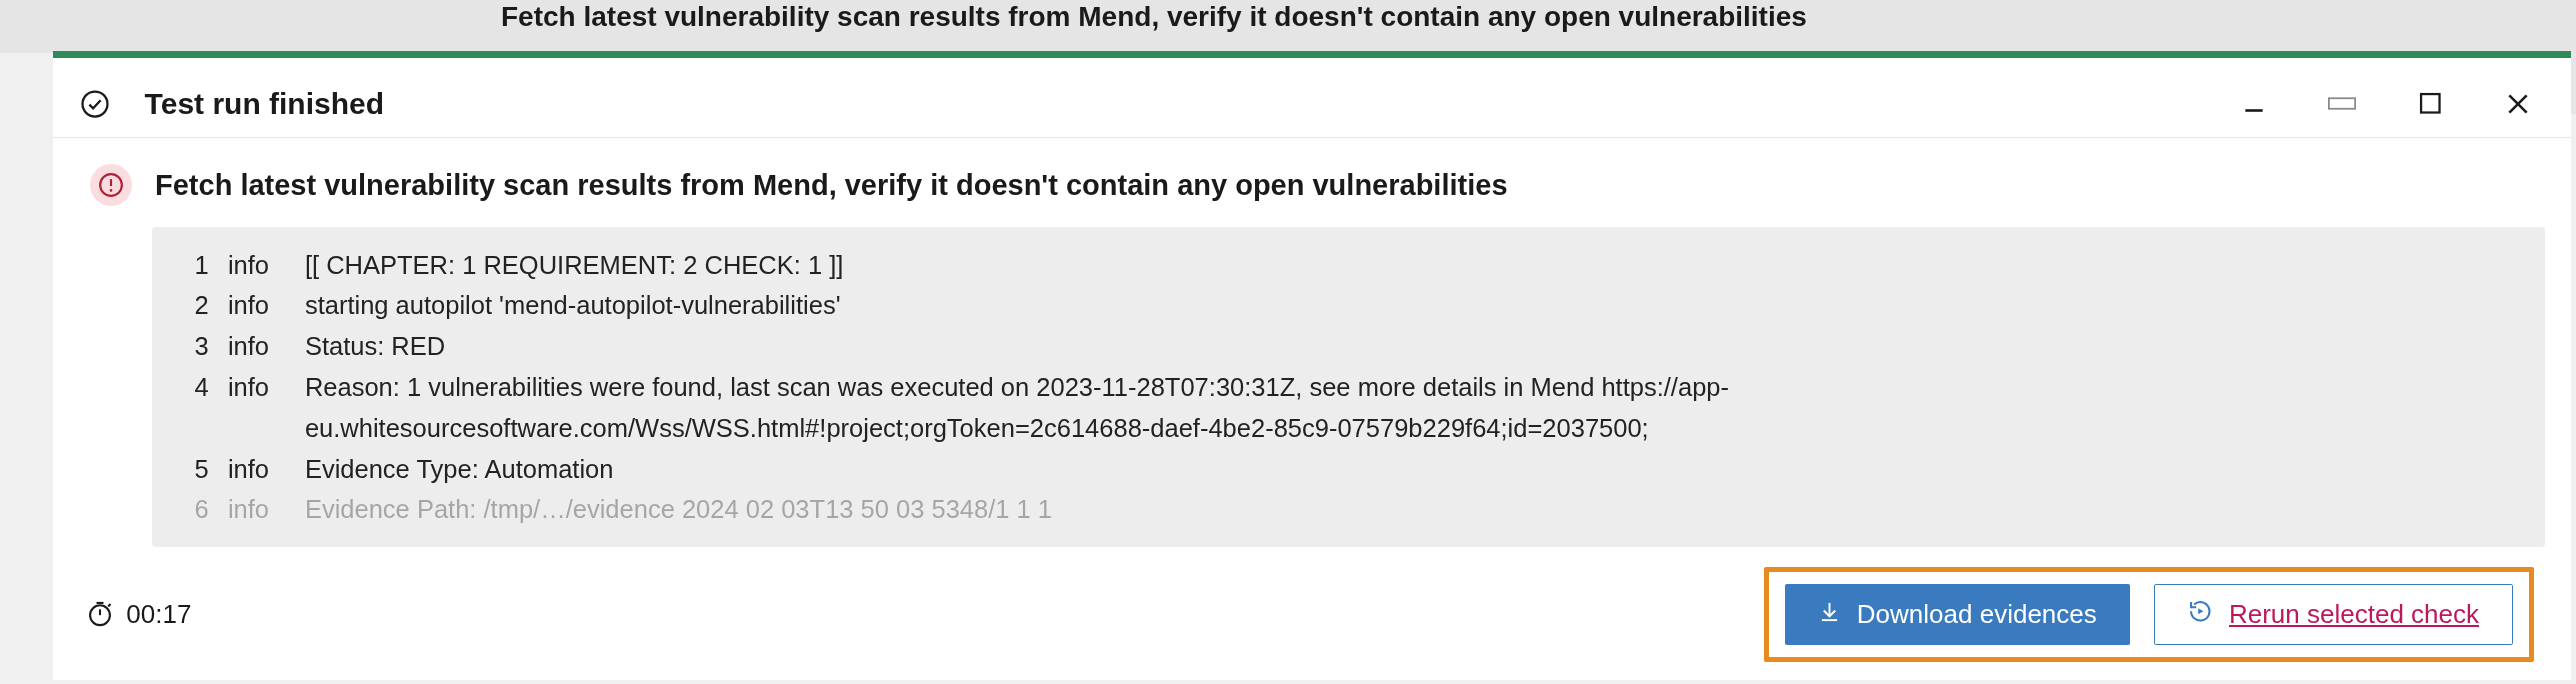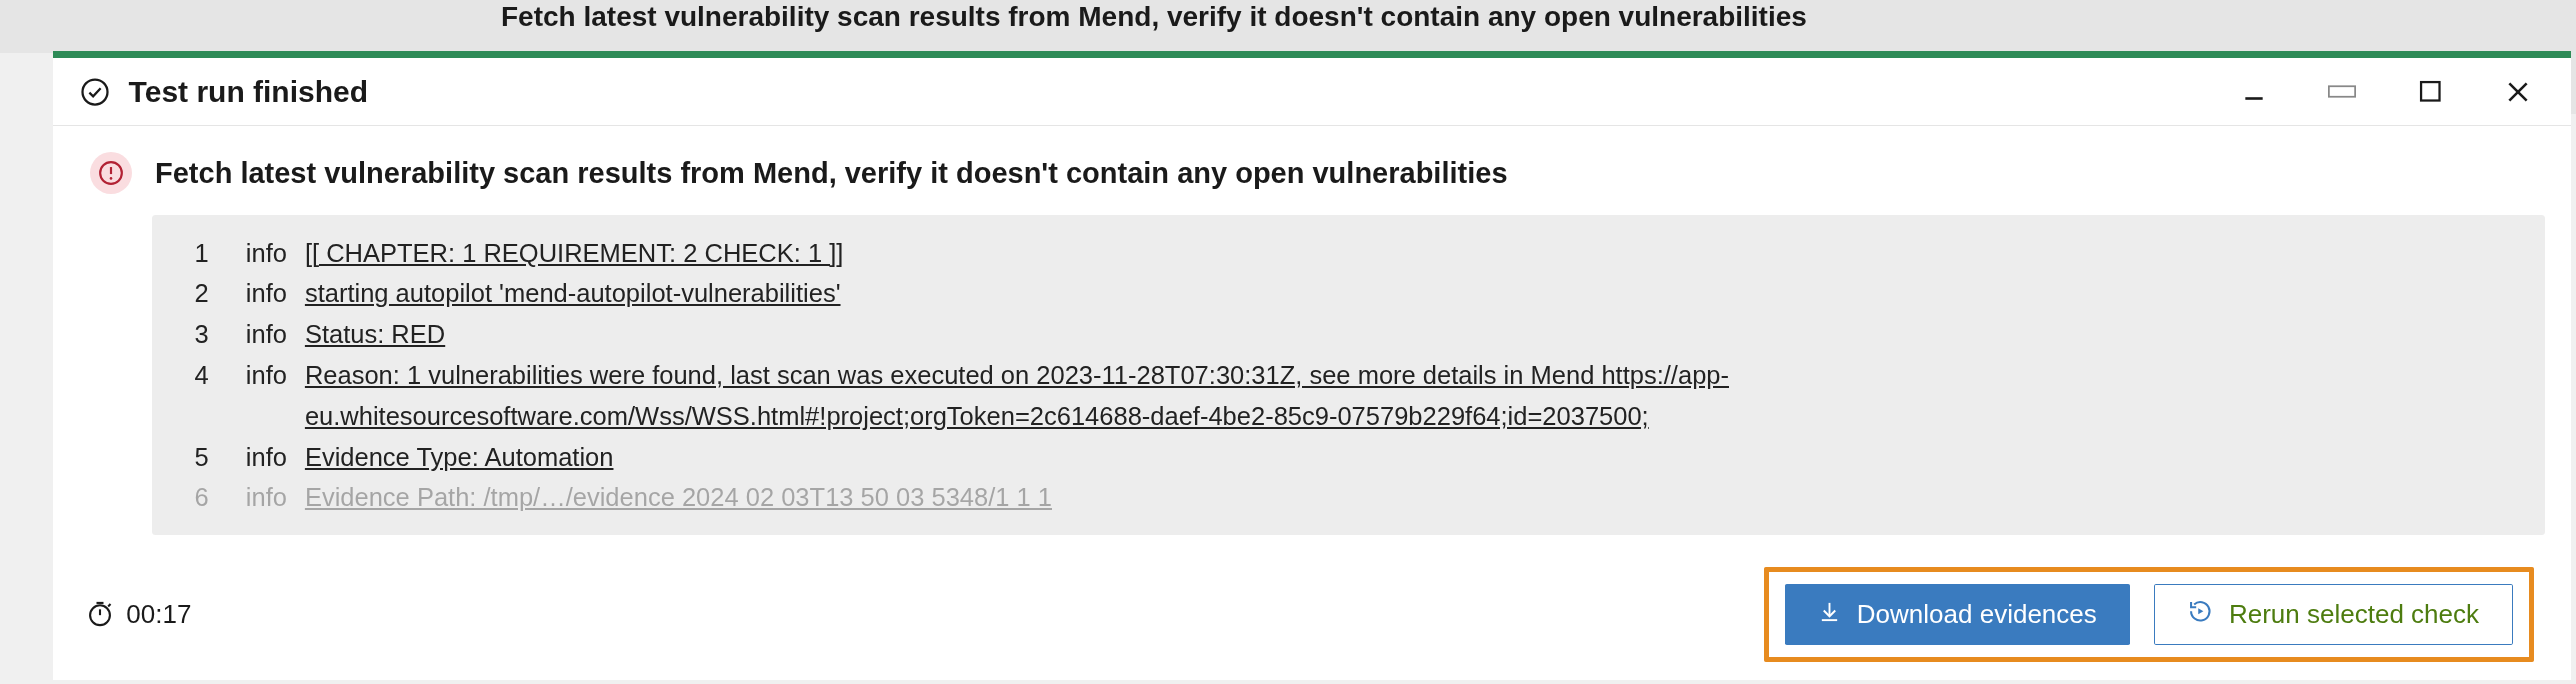--- a/index.html
+++ b/index.html
@@ -40,22 +40,23 @@
       position: absolute;
       top: 58px; left: 53px; right: 5.3px; bottom: 5.3px;
       background: #ffffff;
       display: flex;
       flex-direction: column;
     }
 
     .titlebar {
       display: flex;
       align-items: center;
-      padding: 16px 35px 16px 26px;
+      padding: 28px 35px 16px 26px;
       border-bottom: 1.8px solid #e5e5e5;
+      gap: 16px;
     }
     .titlebar .tick {
       width: 32px; height: 32px;
       display: flex; align-items: center; justify-content: center;
       margin-right: 17.6px;
     }
     .titlebar .title {
       font-size: 30px;
       font-weight: 800;
       color: #1a1a1a;
@@ -110,27 +111,25 @@
     }
     .log-line .ln {
       width: 32px;
       text-align: right;
       margin-right: 19.3px;
       flex-shrink: 0;
     }
     .log-line .lvl {
       width: 77px;
       flex-shrink: 0;
-      text-align: center;
     }
     .log-line .msg {
       flex: 1;
       white-space: normal;
       word-break: break-word;
-      text-decoration: underline;
     }
 
     .footer {
       position: absolute;
       bottom: 5.3px; left: 53px; right: 16px;
       background: #ffffff;
       display: flex;
       align-items: center;
       padding: 17.6px 26px 17.6px 33px;
     }
@@ -166,22 +165,23 @@
       gap: 16px;
       white-space: nowrap;
     }
     .btn-primary {
       background: #3a7bbf;
       color: #ffffff;
       border: none;
     }
     .btn-secondary {
       background: #ffffff;
-      color: #4d7c0f;
+      color: #be185d;
       border: 1.8px solid #3a7bbf;
+      text-decoration: underline;
     }
     .btn svg { flex-shrink: 0; }
 
     .right-edge {
       position: absolute;
       top: 0; right: 0; width: 5.3px; height: 114px;
       background: #e5e5e5;
     }
   </style>
 </head>

